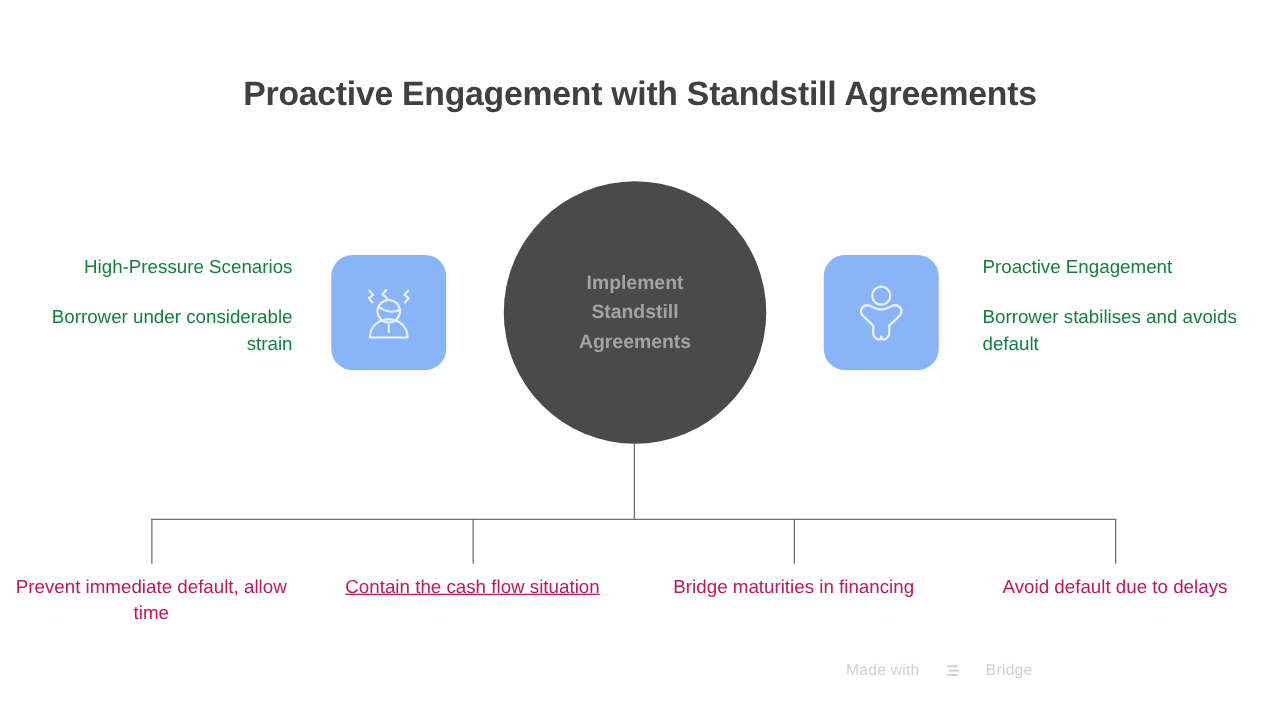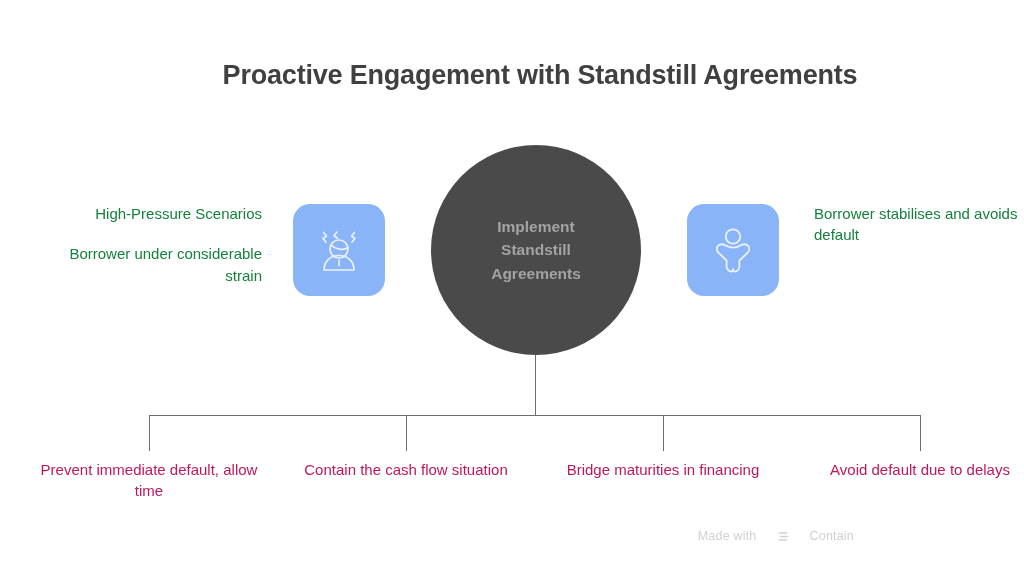--- a/index.html
+++ b/index.html
@@ -11,21 +11,20 @@
     background: #ffffff;
     font-family: "Liberation Sans", sans-serif;
     overflow: hidden;
   }
 
   #canvas {
     position: relative;
     width: 856px;
     height: 567px;
     background: #ffffff;
-    margin-left: 28px;
   }
 
   
   .title {
     position: absolute;
     left: 0;
     top: 60px;
     width: 1024px;
     text-align: center;
     font-size: 27px;
@@ -178,33 +177,34 @@
       </svg>
     </span>
   </div>
 
   <div class="side-text left">
     <div class="lead">High-Pressure Scenarios</div>
     <div class="detail">Borrower under considerable strain</div>
   </div>
 
   <div class="side-text right">
+    <div class="lead">Proactive Engagement</div>
     <div class="detail">Borrower stabilises and avoids default</div>
   </div>
 
   <div class="bottom-item" style="left:11px;">Prevent immediate default, allow time</div>
-  <div class="bottom-item" style="left:268px;">Contain the cash flow situation</div>
+  <div class="bottom-item" style="left:268px;text-decoration:underline;">Contain the cash flow situation</div>
   <div class="bottom-item" style="left:782px;">Avoid default due to delays</div>
   <div class="bottom-item" style="left:525px;">Bridge maturities in financing</div>
 
   <div class="watermark">
     <span>Made with</span>
     <span>
       <svg width="13" height="13" viewBox="0 0 13 13" fill="none" stroke="#d0d0d0" stroke-width="1.5" stroke-linecap="round">
         <path d="M2.5 3 L9.5 3"></path>
         <path d="M3.6 6.5 L10.5 6.5"></path>
         <path d="M2.5 10 L9.5 10"></path>
       </svg>
     </span>
-    <span>Contain</span>
+    <span>Bridge</span>
   </div>
 
 </div>
 
 </body></html>

